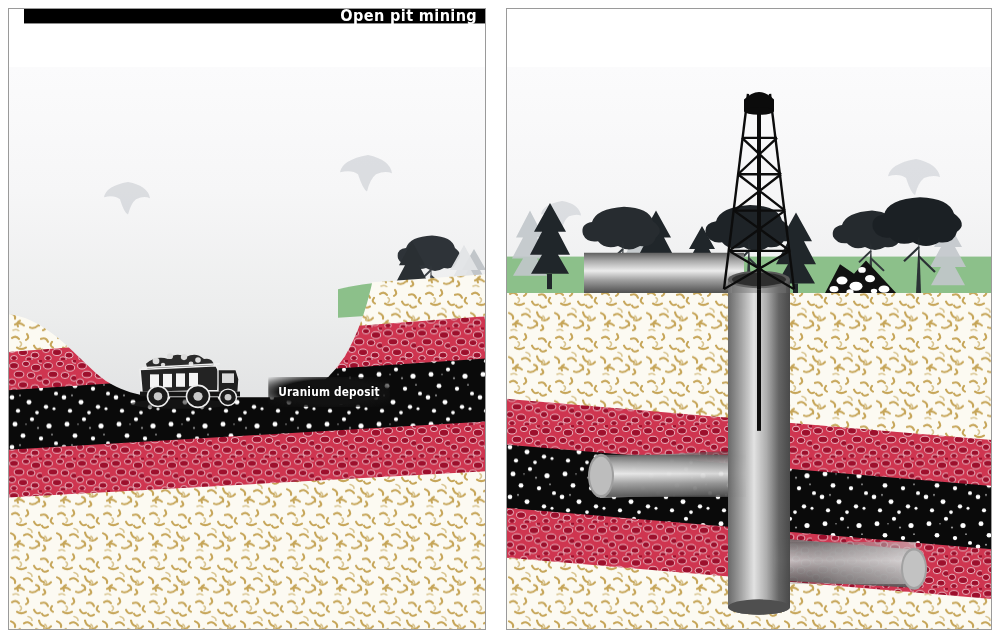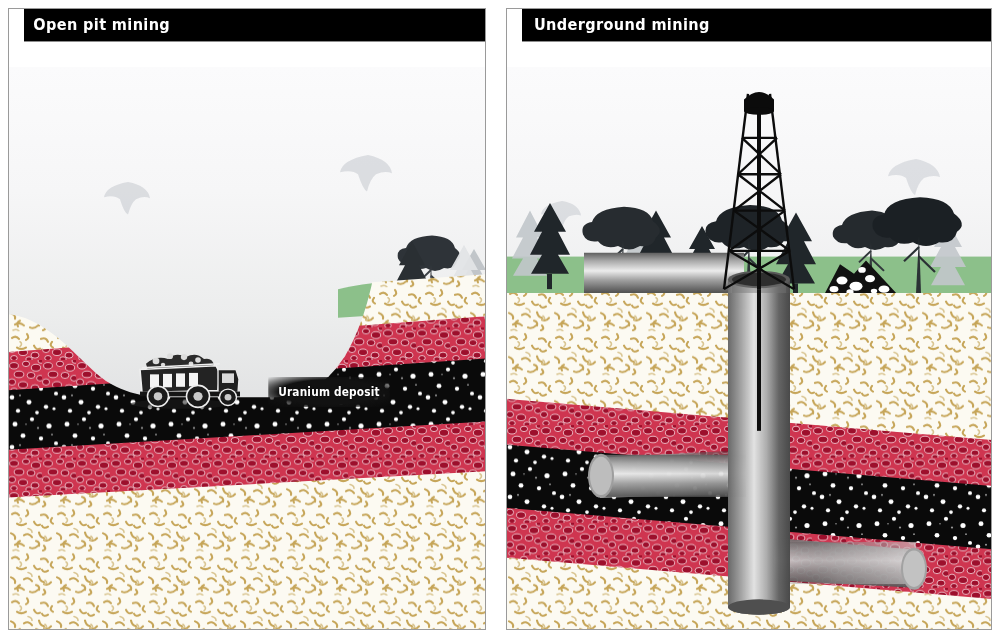--- a/index.html
+++ b/index.html
@@ -29,26 +29,26 @@
   .panel-frame {
     position: absolute; inset: 0;
     border: 1px solid #9a9a9a;
     pointer-events: none;
     z-index: 60;
   }
 
   .title-bar {
     position: absolute;
     left: 16px; top: 0; right: 0;
-    height: 34px;
+    height: 16px;
     background: #000000;
     color: #ffffff;
     display: flex;
     align-items: center;
-    justify-content: flex-start;
+    justify-content: flex-end;
     z-index: 55;
     border-bottom: 1px solid #8d8d8d;
   }
   .title-bar .title-text {
     font-size: 16.5px;
     font-weight: bold;
     letter-spacing: 0.4px;
     font-family: "DejaVu Sans", sans-serif;
     transform: scaleX(0.88);
   }
@@ -542,19 +542,16 @@
         </g>
         <g stroke="none">
           <path d="M238,34 q15,-16 30,0 L268,46 q-15,6 -30,0 Z" fill="#0b0b0b"></path>
           <ellipse cx="253" cy="46" rx="15" ry="4" fill="#0b0b0b"></ellipse>
         </g>
 
         <path d="M253,232 L253,380" stroke="#0c0c0c" stroke-width="4" fill="none"></path>
       </svg>
     </div>
 
-    <div class="title-bar">
-      <span class="title-text">Underground mining</span>
-    </div>
     <div class="panel-frame"></div>
   </div>
 
 </div>
 
 </body></html>

